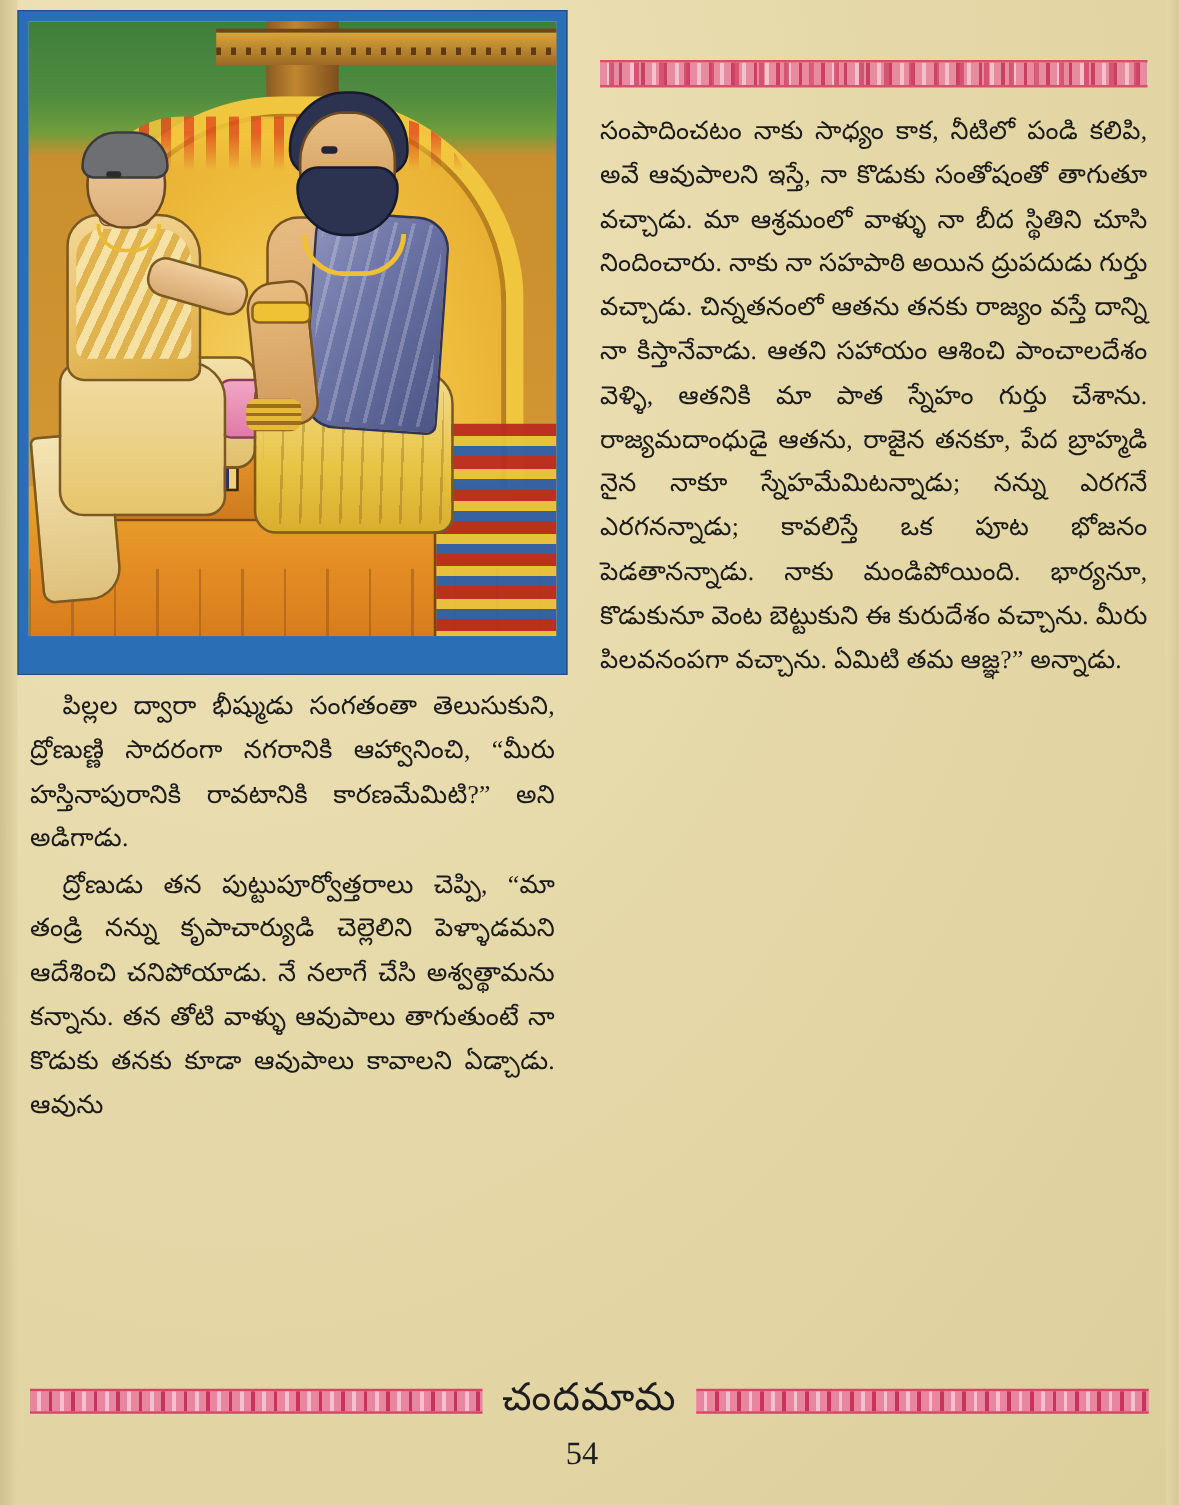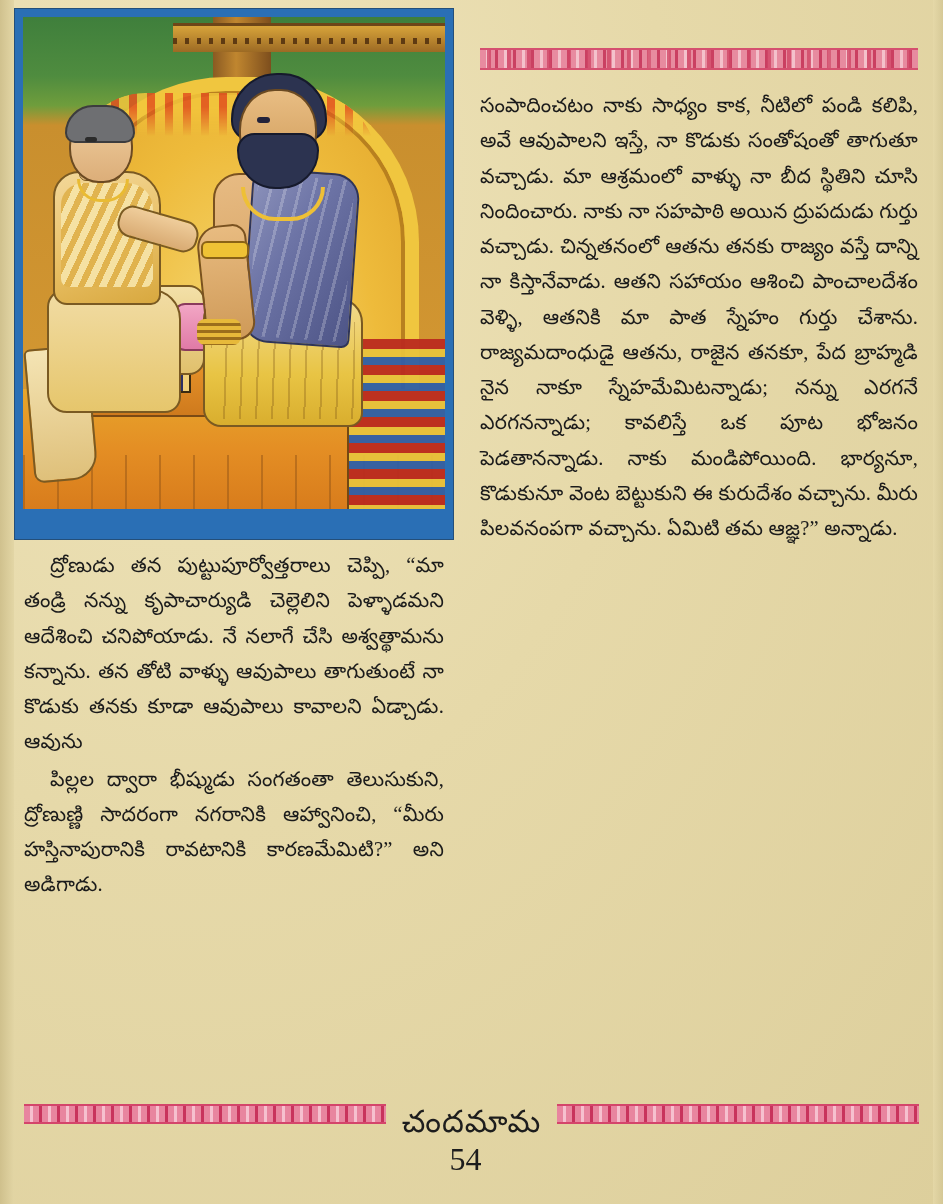--- a/index.html
+++ b/index.html
@@ -365,21 +365,21 @@
     margin-bottom: 18px;
   }
 
   
   .footer {
     position: absolute;
     left: 24px; right: 24px;
     bottom: 66px;
     height: 34px;
     display: flex;
-    align-items: flex-start;
+    align-items: center;
     gap: 10px;
   }
   .footer .orn-seg {
     flex: 1 1 auto;
     height: 16px;
     background:
       repeating-linear-gradient(90deg,
         #e8859f 0 6px,
         #f6c0cf 6px 9px,
         #e8859f 9px 15px,
@@ -395,21 +395,21 @@
     letter-spacing: 1px;
     padding: 0 6px;
     white-space: nowrap;
   }
   .page-number {
     position: absolute;
     left: 0; right: 0;
     bottom: 26px;
     text-align: center;
     font-family: "Liberation Serif", serif;
-    font-size: 32px;
+    font-size: 26px;
     color: #1d1d1d;
   }
   .page-number span { position: relative; left: -6px; }
 </style>
 </head>
 <body>
 
 <div class="page">
 
   <div class="page-edge-left"></div>
@@ -466,22 +466,22 @@
     </div>
     <div class="illus-caption-band"></div>
   </div>
 
   <div class="col col-right">
     <div class="orn-rule orn-top"></div>
     <p>సంపాదించటం నాకు సాధ్యం కాక, నీటిలో పండి కలిపి, అవే ఆవుపాలని ఇస్తే, నా కొడుకు సంతోషంతో తాగుతూ వచ్చాడు. మా ఆశ్రమంలో వాళ్ళు నా బీద స్థితిని చూసి నిందించారు. నాకు నా సహపాఠి అయిన ద్రుపదుడు గుర్తు వచ్చాడు. చిన్నతనంలో ఆతను తనకు రాజ్యం వస్తే దాన్ని నా కిస్తానేవాడు. ఆతని సహాయం ఆశించి పాంచాలదేశం వెళ్ళి, ఆతనికి మా పాత స్నేహం గుర్తు చేశాను. రాజ్యమదాంధుడై ఆతను, రాజైన తనకూ, పేద బ్రాహ్మడి నైన నాకూ స్నేహమేమిటన్నాడు; నన్ను ఎరగనే ఎరగనన్నాడు; కావలిస్తే ఒక పూట భోజనం పెడతానన్నాడు. నాకు మండిపోయింది. భార్యనూ, కొడుకునూ వెంట బెట్టుకుని ఈ కురుదేశం వచ్చాను. మీరు పిలవనంపగా వచ్చాను. ఏమిటి తమ ఆజ్ఞ?” అన్నాడు.</p>
   </div>
 
   <div class="col col-left">
+    <p class="indent">పిల్లల ద్వారా భీష్ముడు సంగతంతా తెలుసుకుని, ద్రోణుణ్ణి సాదరంగా నగరానికి ఆహ్వానించి, “మీరు హస్తినాపురానికి రావటానికి కారణమేమిటి?” అని అడిగాడు.</p>
     <p class="indent">ద్రోణుడు తన పుట్టుపూర్వోత్తరాలు చెప్పి, “మా తండ్రి నన్ను కృపాచార్యుడి చెల్లెలిని పెళ్ళాడమని ఆదేశించి చనిపోయాడు. నే నలాగే చేసి అశ్వత్థామను కన్నాను. తన తోటి వాళ్ళు ఆవుపాలు తాగుతుంటే నా కొడుకు తనకు కూడా ఆవుపాలు కావాలని ఏడ్చాడు. ఆవును</p>
-    <p class="indent">పిల్లల ద్వారా భీష్ముడు సంగతంతా తెలుసుకుని, ద్రోణుణ్ణి సాదరంగా నగరానికి ఆహ్వానించి, “మీరు హస్తినాపురానికి రావటానికి కారణమేమిటి?” అని అడిగాడు.</p>
   </div>
 
   <div class="footer">
     <div class="orn-seg"></div>
     <div class="masthead">చందమామ</div>
     <div class="orn-seg"></div>
   </div>
 
   <div class="page-number">
     <span>54</span>

